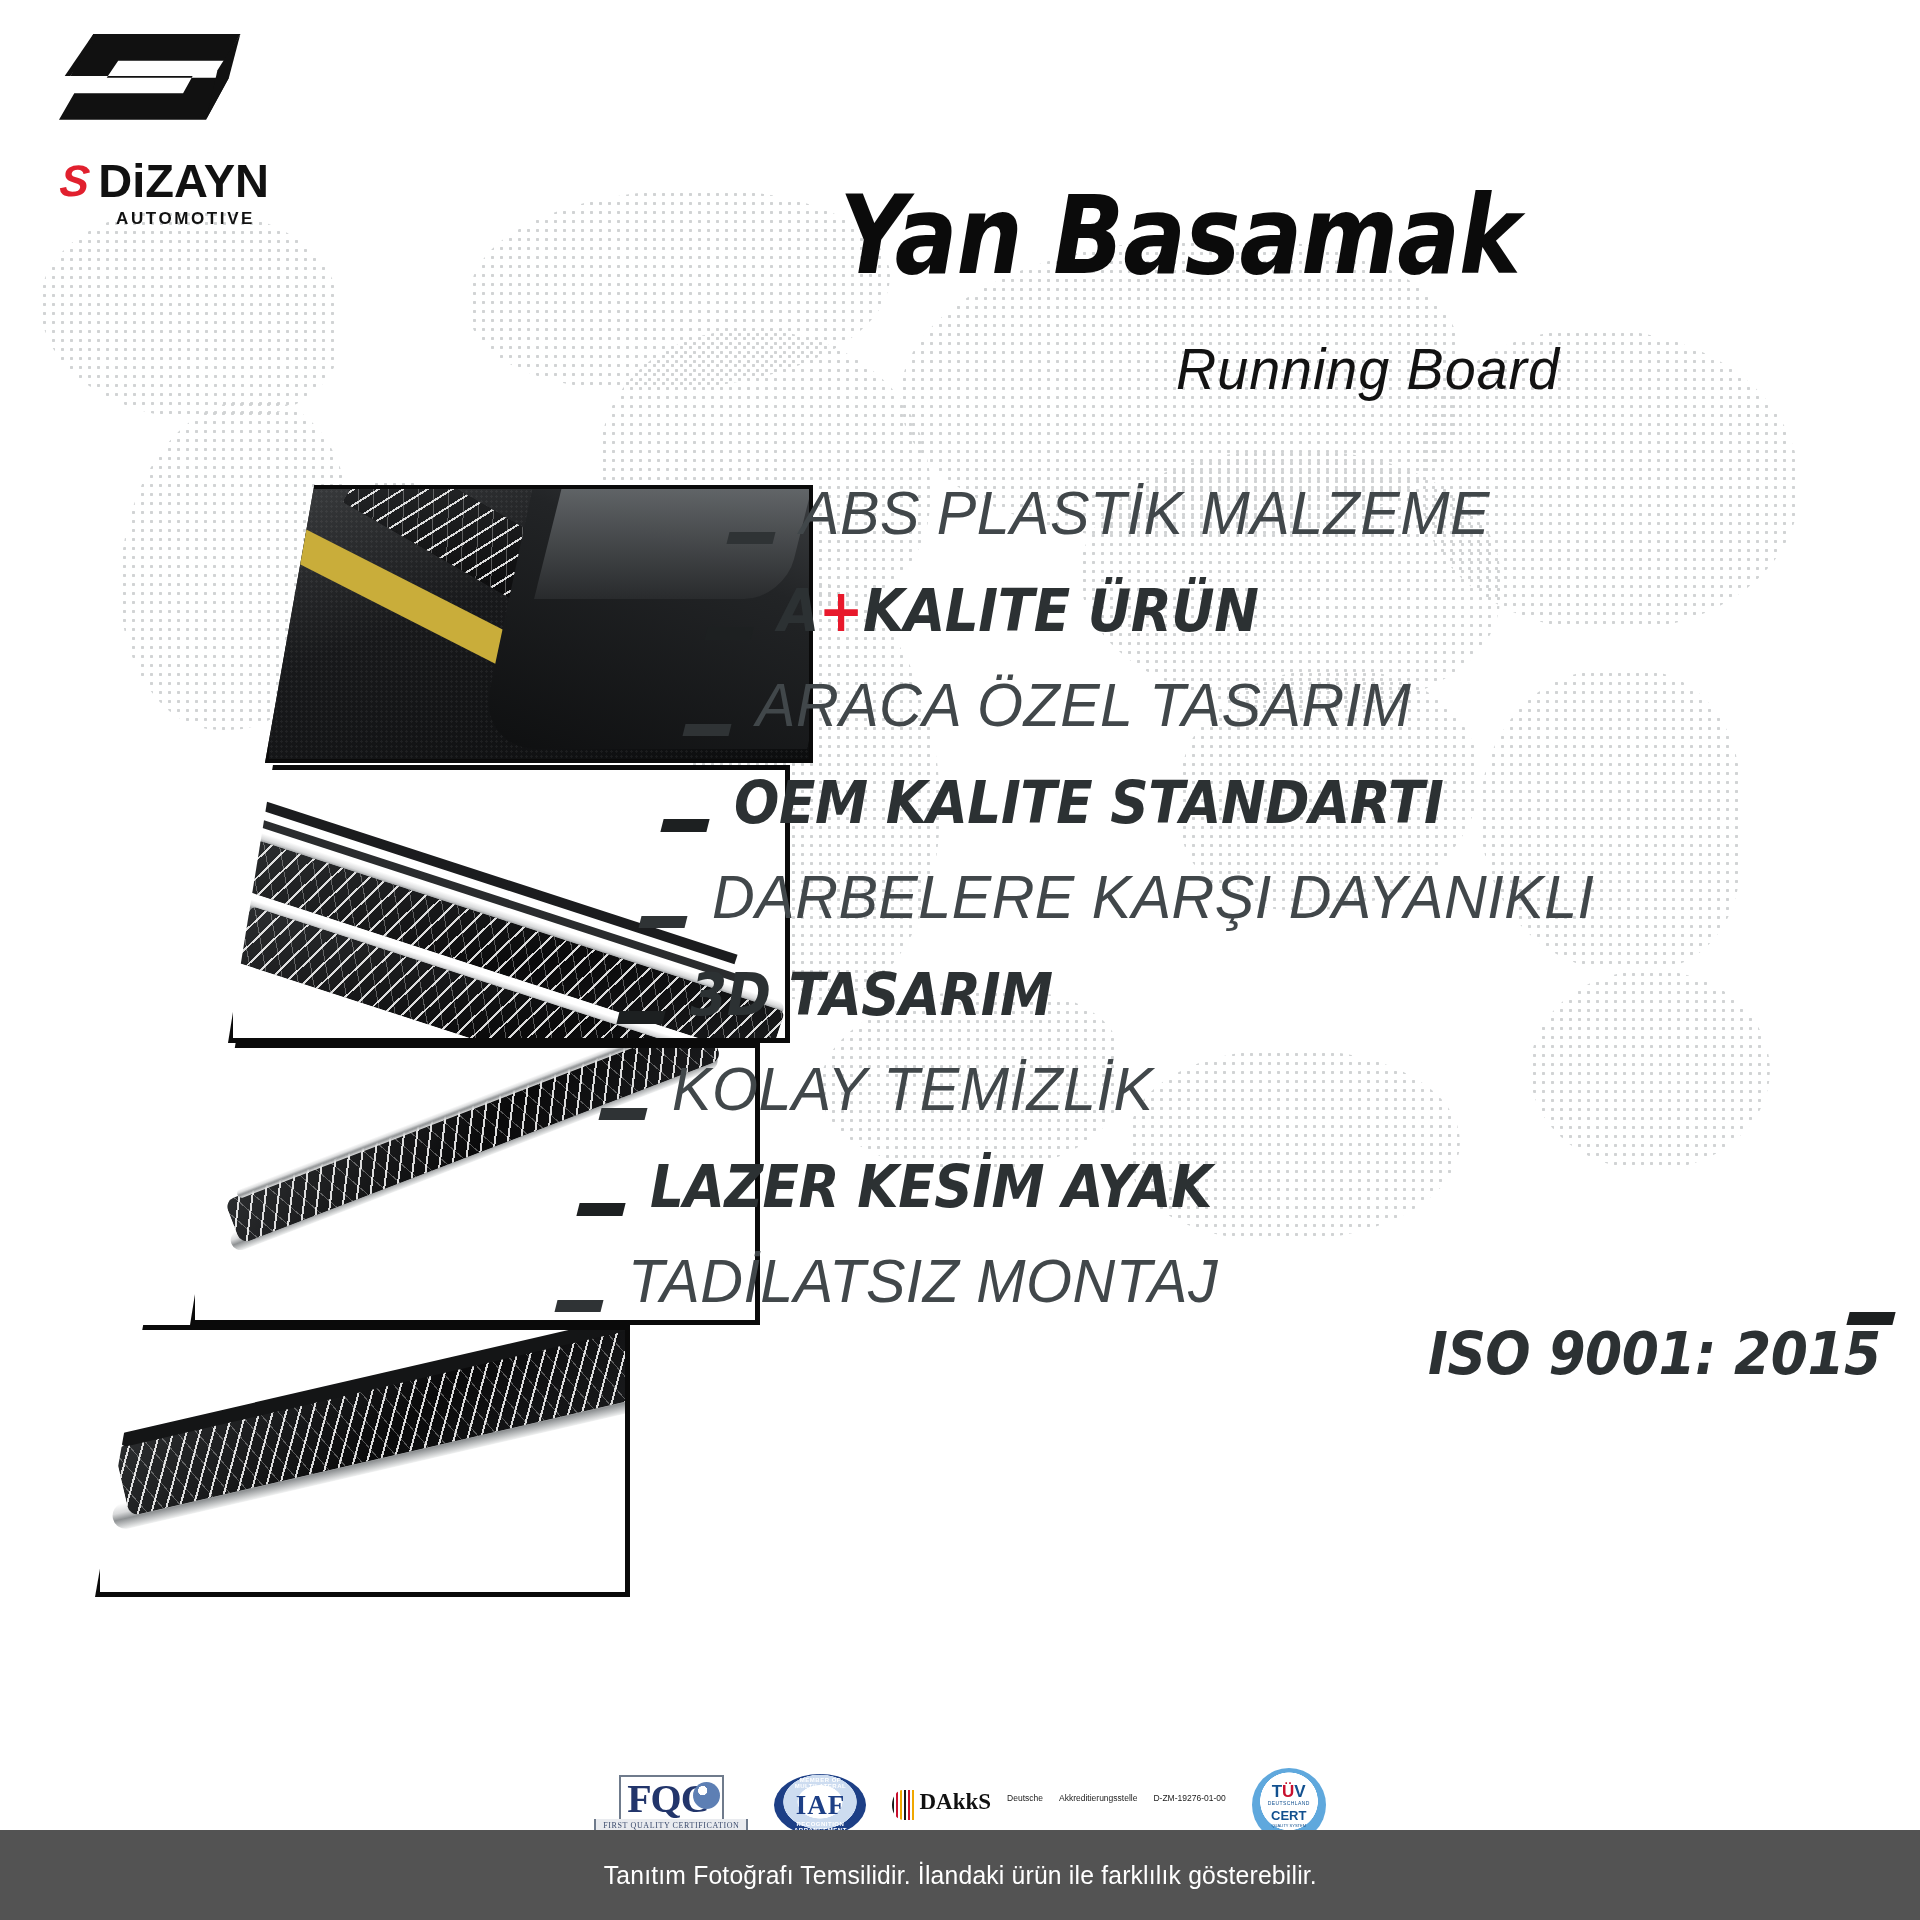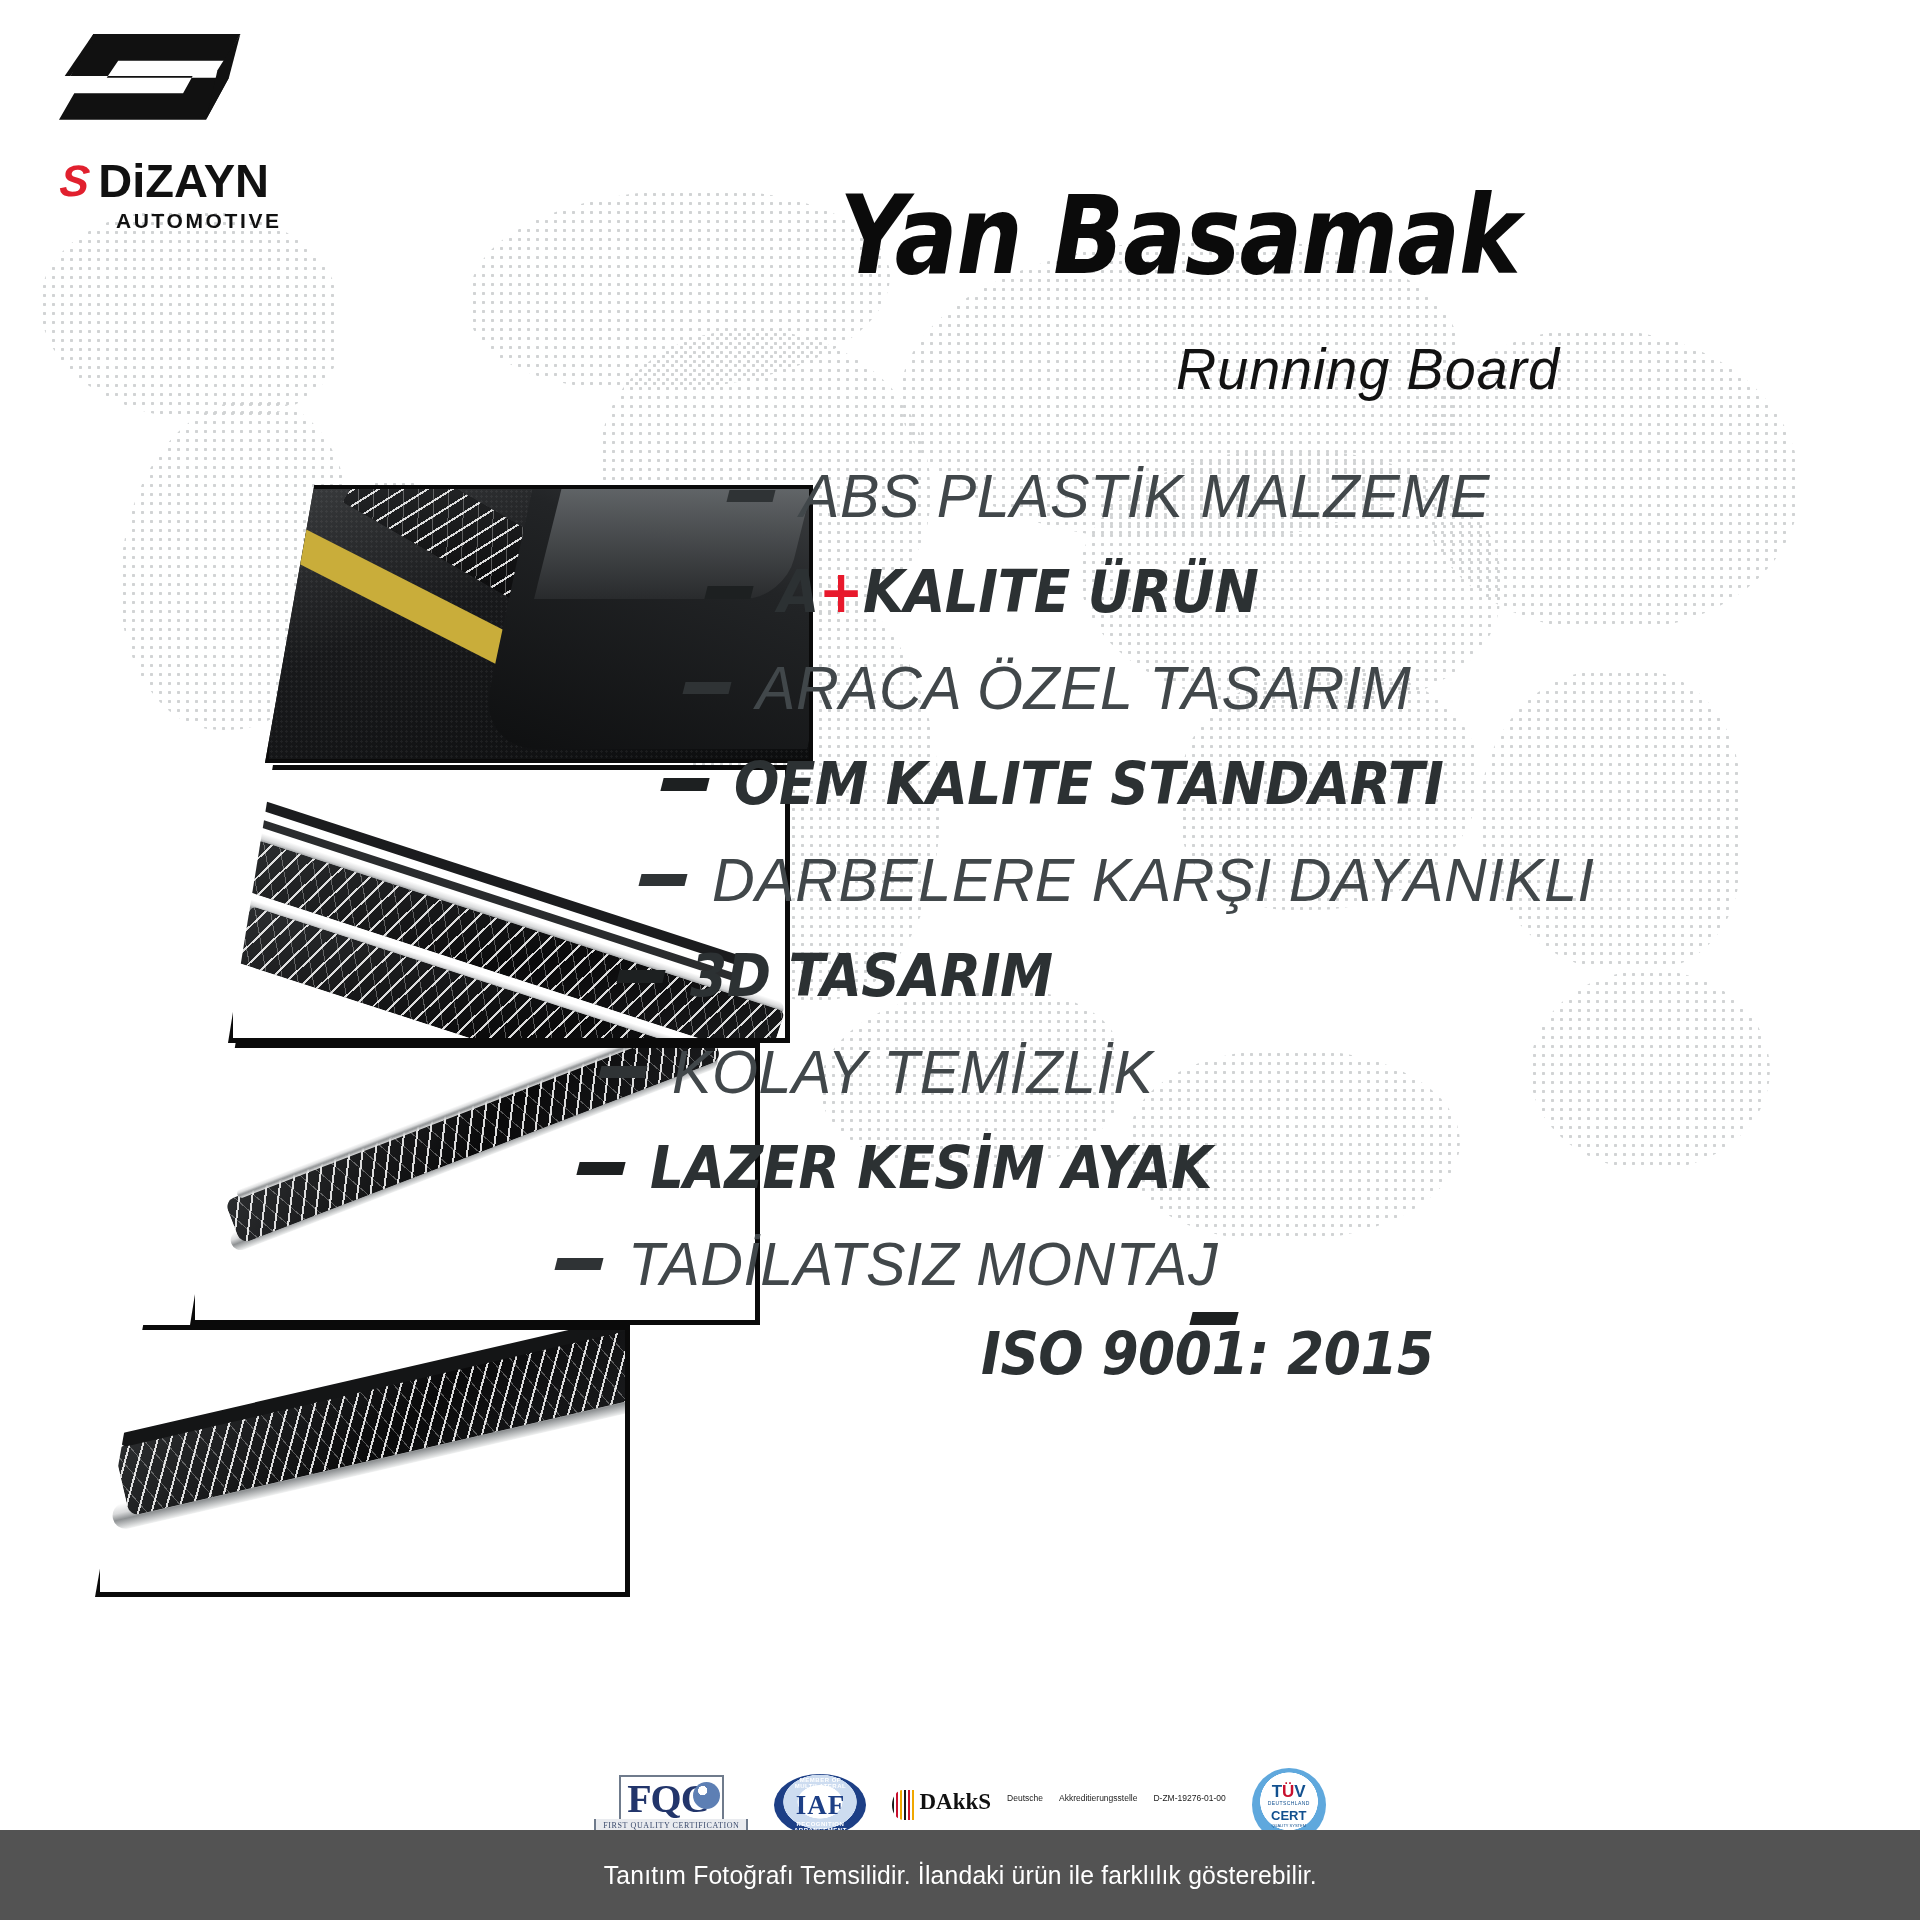--- a/index.html
+++ b/index.html
@@ -47,21 +47,21 @@
     font-size: 44px; font-weight: bold; font-style: italic;
     color: #e1202e; letter-spacing: -2px; line-height: 1;
     transform: skewX(-6deg);
   }
   .logo-dizayn {
     font-size: 47px; font-weight: bold; color: #111;
     letter-spacing: 0px; line-height: 1; margin-left: 11px;
   }
   .logo-auto {
     margin-left: 78px; margin-top: 5px;
-    font-size: 21px; font-weight: bold; color: #111;
+    font-size: 17px; font-weight: bold; color: #111;
     letter-spacing: 2.6px;
   }
 
   
   .title {
     position: absolute;
     left: 0; top: 182px; width: 1520px;
     text-align: right;
     font-family: "DejaVu Sans", sans-serif;
     font-weight: bold; font-style: italic;
@@ -108,21 +108,21 @@
   }
 
   
   .features {
     position: absolute;
     left: 600px; top: 448px;
     width: 1320px;
   }
   .feat {
     position: relative;
-    display: flex; align-items: center;
+    display: flex; align-items: flex-end;
     height: 96px;
   }
   .dash {
     flex: 0 0 auto;
     width: 46px; height: 12px;
     background: #2f3335;
     transform: skewX(-14deg);
     margin-right: 26px;
   }
   .feat.bold .dash { background: #1d2021; height: 13px; }

